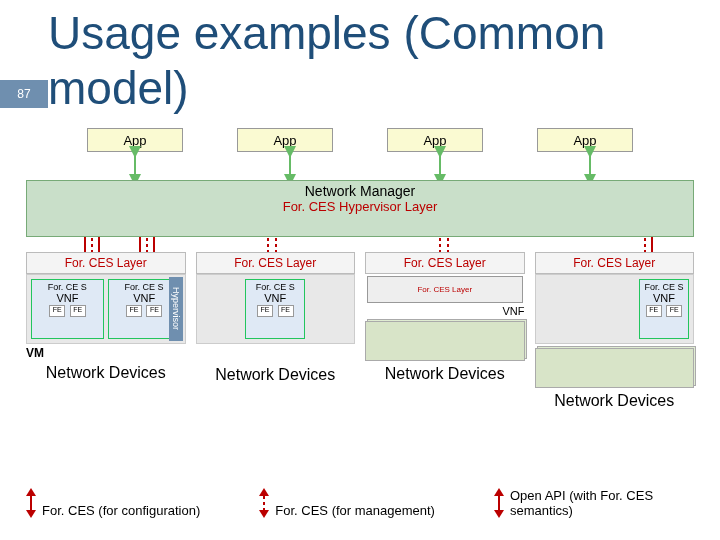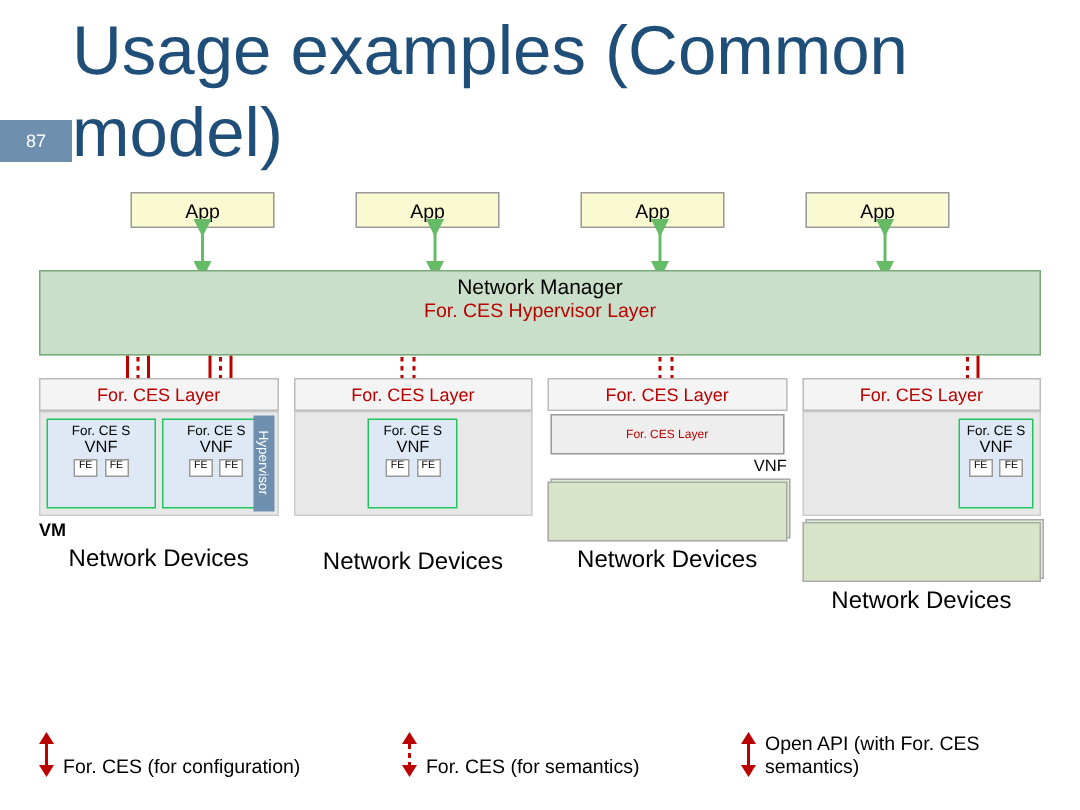--- a/index.html
+++ b/index.html
@@ -148,21 +148,21 @@
         <div class="arrow-solid arrow-down"></div>
     </div>
     <span>For. CES (for configuration)</span>
   </div>
   <div class="legend-item">
     <div class="arrow-stack dashed">
       <div class="arrow-solid arrow-up"></div>
         <div class="line"></div>
         <div class="arrow-solid arrow-down"></div>
     </div>
-    <span>For. CES (for semantics)</span>
+    <span>For. CES (for management)</span>
   </div>
   <div class="legend-item">
     <div class="arrow-stack">
       <div class="arrow-solid arrow-up"></div>
         <div class="line"></div>
         <div class="arrow-solid arrow-down"></div>
     </div>
     <span>Open API (with For. CES semantics)</span>
   </div>
 </div>

